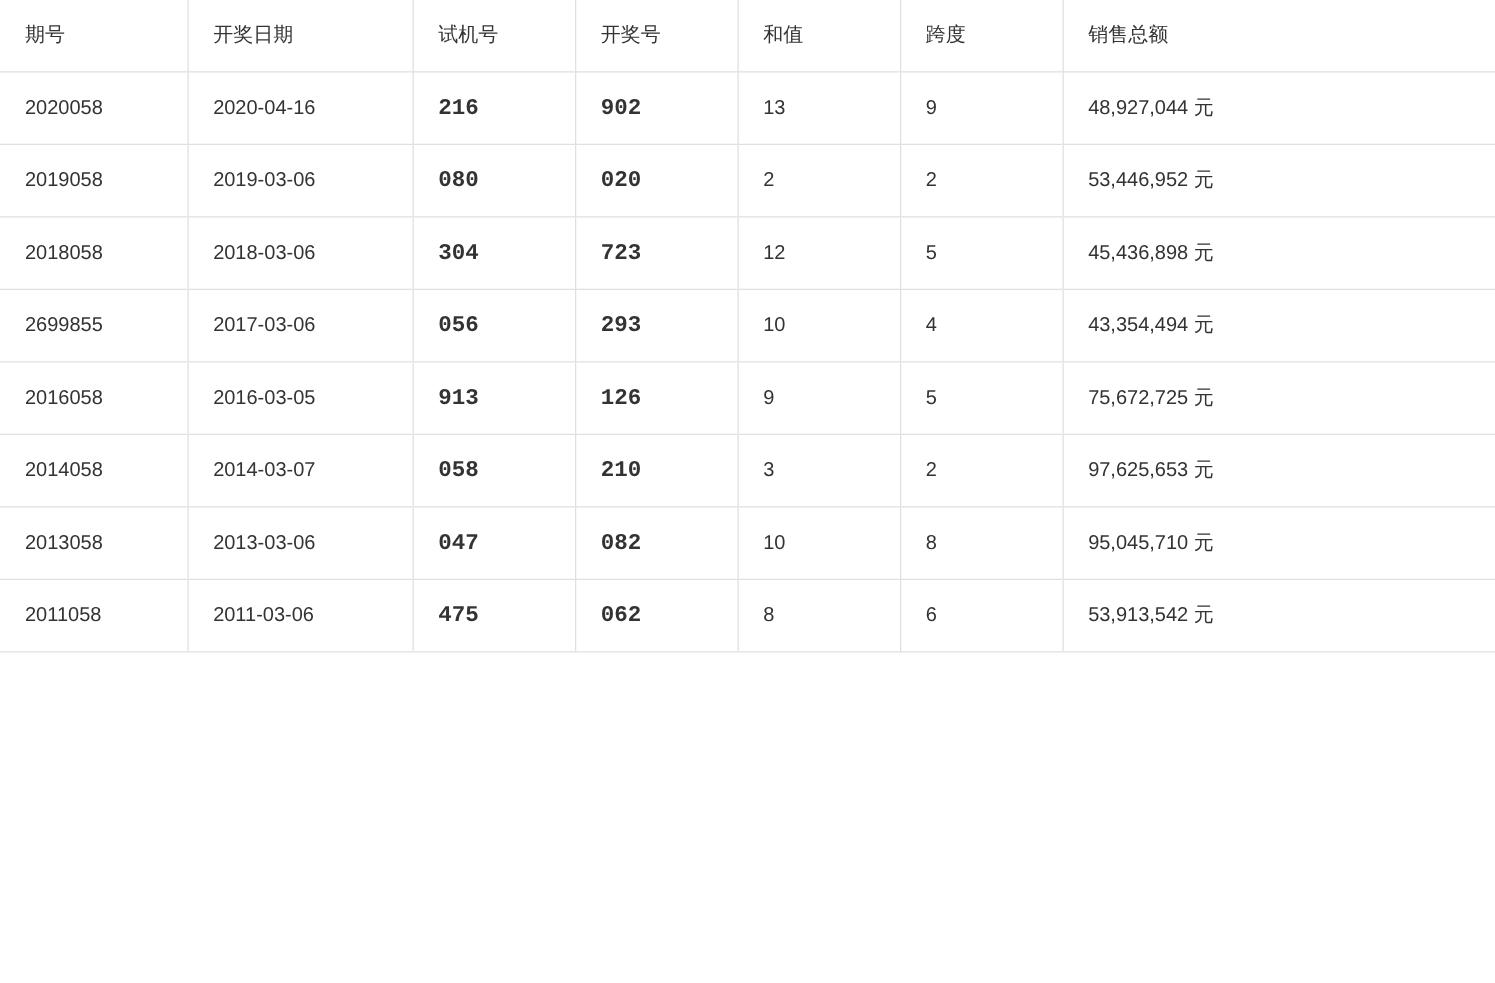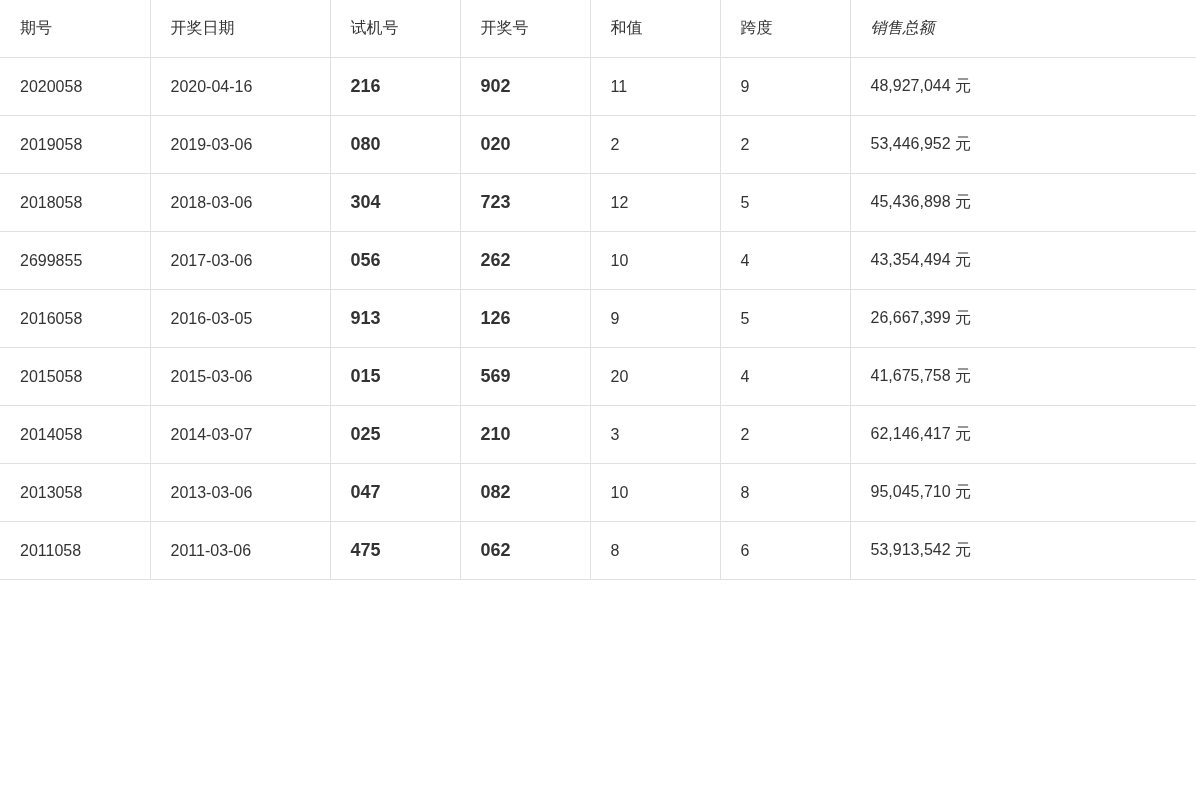--- a/index.html
+++ b/index.html
@@ -40,21 +40,20 @@
       text-align: left;
       font-weight: normal;
       font-size: 16px;
       color: #333;
       border-bottom: 1px solid #e0e0e0;
       border-right: 1px solid #e0e0e0;
     }
 
     thead th:last-child {
       border-right: none;
-      font-style: italic;
     }
 
     tbody tr {
       border-bottom: 1px solid #e0e0e0;
     }
 
     tbody tr:last-child {
       border-bottom: 1px solid #e0e0e0;
     }
 
@@ -67,20 +66,21 @@
       vertical-align: middle;
     }
 
     tbody td:last-child {
       border-right: none;
     }
 
     td.bold-cell {
       font-weight: bold;
       font-size: 18px;
+      font-family: Liberation Mono, monospace;
     }
   </style>
 </head>
 <body>
 
 <div class="table-container">
   <table>
     <colgroup>
       <col class="col-period">
       <col class="col-date">
@@ -100,21 +100,21 @@
         <th>跨度</th>
         <th>销售总额</th>
       </tr>
     </thead>
     <tbody id="table-body">
     <tr>
           <td>2020058</td>
           <td>2020-04-16</td>
           <td class="bold-cell">216</td>
           <td class="bold-cell">902</td>
-          <td>11</td>
+          <td>13</td>
           <td>9</td>
           <td>48,927,044 元</td>
         </tr>
         <tr>
           <td>2019058</td>
           <td>2019-03-06</td>
           <td class="bold-cell">080</td>
           <td class="bold-cell">020</td>
           <td>2</td>
           <td>2</td>
@@ -126,51 +126,42 @@
           <td class="bold-cell">304</td>
           <td class="bold-cell">723</td>
           <td>12</td>
           <td>5</td>
           <td>45,436,898 元</td>
         </tr>
         <tr>
           <td>2699855</td>
           <td>2017-03-06</td>
           <td class="bold-cell">056</td>
-          <td class="bold-cell">262</td>
+          <td class="bold-cell">293</td>
           <td>10</td>
           <td>4</td>
           <td>43,354,494 元</td>
         </tr>
         <tr>
           <td>2016058</td>
           <td>2016-03-05</td>
           <td class="bold-cell">913</td>
           <td class="bold-cell">126</td>
           <td>9</td>
           <td>5</td>
-          <td>26,667,399 元</td>
-        </tr>
-        <tr>
-          <td>2015058</td>
-          <td>2015-03-06</td>
-          <td class="bold-cell">015</td>
-          <td class="bold-cell">569</td>
-          <td>20</td>
-          <td>4</td>
-          <td>41,675,758 元</td>
+          <td>75,672,725 元</td>
         </tr>
         <tr>
           <td>2014058</td>
           <td>2014-03-07</td>
-          <td class="bold-cell">025</td>
+          <td class="bold-cell">058</td>
           <td class="bold-cell">210</td>
           <td>3</td>
           <td>2</td>
-          <td>62,146,417 元</td>
+          <td>97,625,653 元</td>
         </tr>
         <tr>
           <td>2013058</td>
           <td>2013-03-06</td>
           <td class="bold-cell">047</td>
           <td class="bold-cell">082</td>
           <td>10</td>
           <td>8</td>
           <td>95,045,710 元</td>
         </tr>

